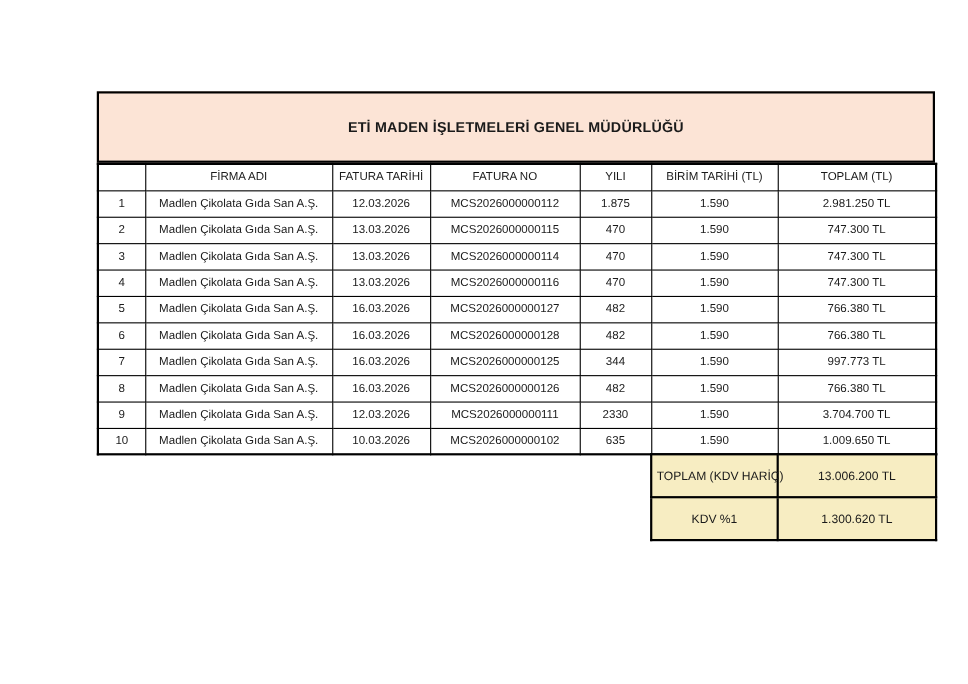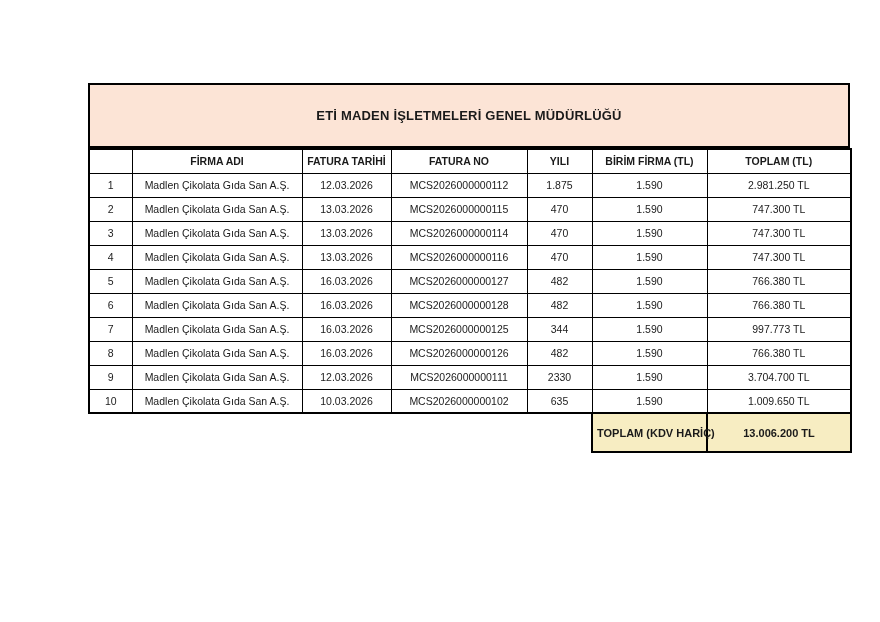--- a/index.html
+++ b/index.html
@@ -41,33 +41,33 @@
   table.main th, table.main td {
     border: 1.5px solid #000;
     height: 24px;
     padding: 0 2px;
     text-align: center;
     vertical-align: middle;
     font-size: 10.5px;
     overflow: hidden;
     white-space: nowrap;
   }
-  table.main th { font-weight: bold; }
+  table.main th { font-weight: normal; }
   table.summary {
     border-collapse: collapse;
     table-layout: fixed;
     width: 259px;
     margin-left: 503px;
     margin-top: -2px;
   }
   table.summary td {
     border: 2.5px solid #000;
     height: 39px;
     background: #f7edc2;
-    font-weight: bold;
+    font-weight: normal;
     font-size: 11px;
     text-align: center;
     vertical-align: middle;
     padding: 0 4px;
     white-space: nowrap;
   }
 </style>
 </head>
 <body>
 
@@ -87,21 +87,21 @@
         <col style="width:115px">
       <col style="width:144px">
     </colgroup>
     <thead>
       <tr>
         <th></th>
         <th>FİRMA ADI</th>
         <th>FATURA TARİHİ</th>
         <th>FATURA NO</th>
         <th>YILI</th>
-        <th>BİRİM FİRMA (TL)</th>
+        <th>BİRİM TARİHİ (TL)</th>
         <th>TOPLAM (TL)</th>
       </tr>
     </thead>
     <tbody>
         <tr>
     <td>1</td>
     <td>Madlen Çikolata Gıda San A.Ş.</td>
     <td>12.03.2026</td>
     <td>MCS2026000000112</td>
     <td>1.875</td>
@@ -195,16 +195,20 @@
   <table class="summary">
     <colgroup>
       <col style="width:115px">
         <col style="width:144px">
     </colgroup>
     <tbody>
         <tr>
     <td>TOPLAM (KDV HARİÇ)</td>
     <td>13.006.200 TL</td>
   </tr>
+        <tr>
+    <td>KDV %1</td>
+    <td>1.300.620 TL</td>
+  </tr>
       </tbody>
   </table>
 
 </div>
 
 </body></html>

